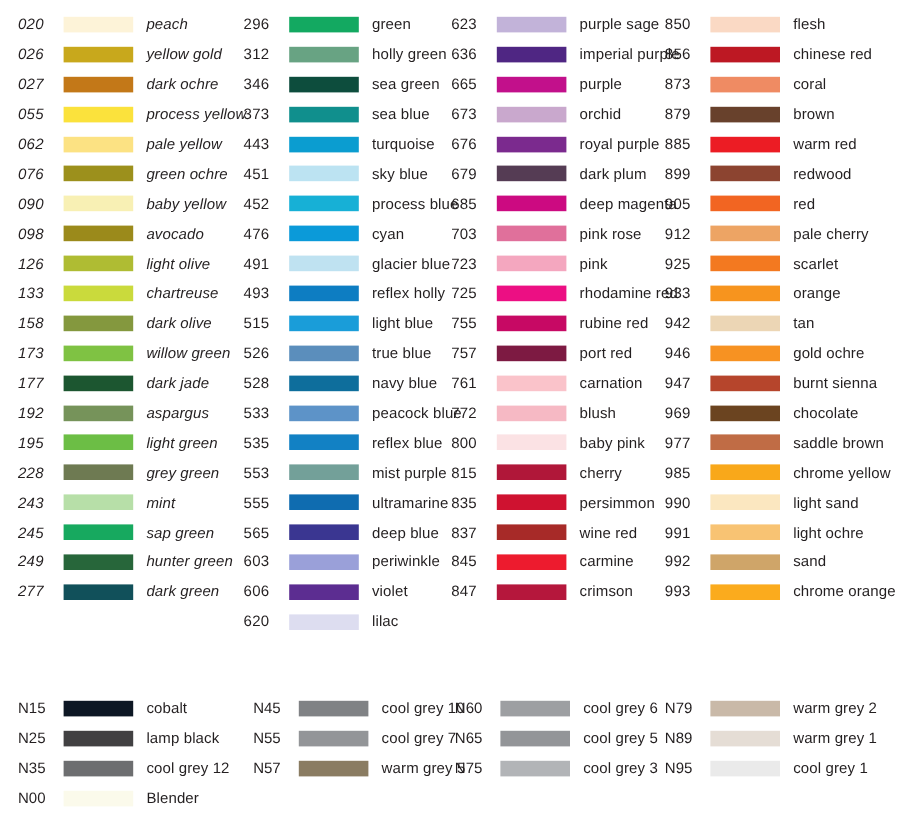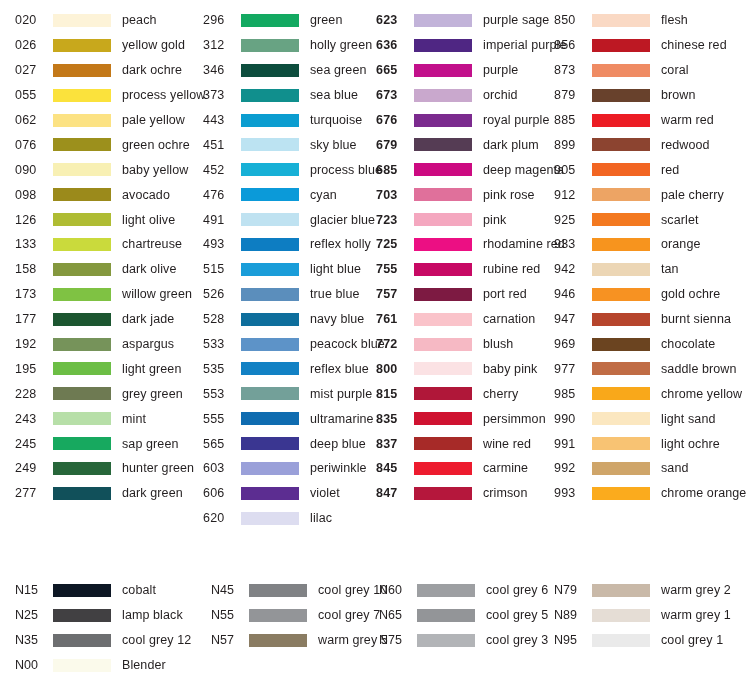--- a/index.html
+++ b/index.html
@@ -29,21 +29,21 @@
     left: 0;
     top: 8px;
     width: 750px;
     display: flex;
     flex-direction: row;
   }
   .col {
     width: 180px;
     flex: 0 0 180px;
   }
-  .col-1 { width: 195px; flex: 0 0 195px; }
+  .col-1 { width: 195px; flex: 0 0 195px; font-style: italic; }
   .col-2 { width: 175px; flex: 0 0 175px; }
   .col-3 { width: 180px; flex: 0 0 180px; }
   .col-4 { width: 200px; flex: 0 0 200px; }
 
   .row {
     display: flex;
     align-items: center;
     height: 24.9px;
   }
   .code {
@@ -98,21 +98,21 @@
     flex: 0 0 38px;
     font-size: 12.5px;
     color: #231f20;
     white-space: nowrap;
   }
   .col-1 .code, .ncol-1 .ncode { padding-left: 15px; }
   .ncol-2 .ncode { padding-left: 6px; }
   .ncol-3 .ncode { padding-left: 9px; }
   .ncol-4 .ncode { padding-left: 4px; }
   .col-2 .code { padding-left: 8px; }
-  .col-3 .code { padding-left: 6px; font-weight: bold; }
+  .col-3 .code { padding-left: 6px; }
   .col-4 .code { padding-left: 4px; }
 </style>
 </head>
 <body>
 
 <div class="chart">
 
   <div class="main-grid">
     <div class="col col-1">
         <div class="row">

